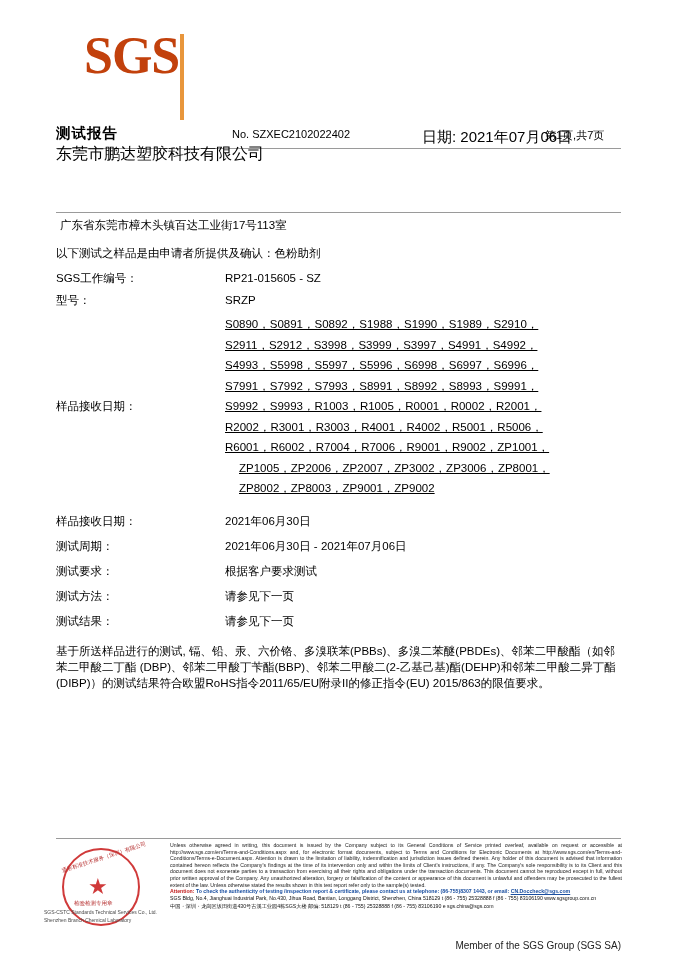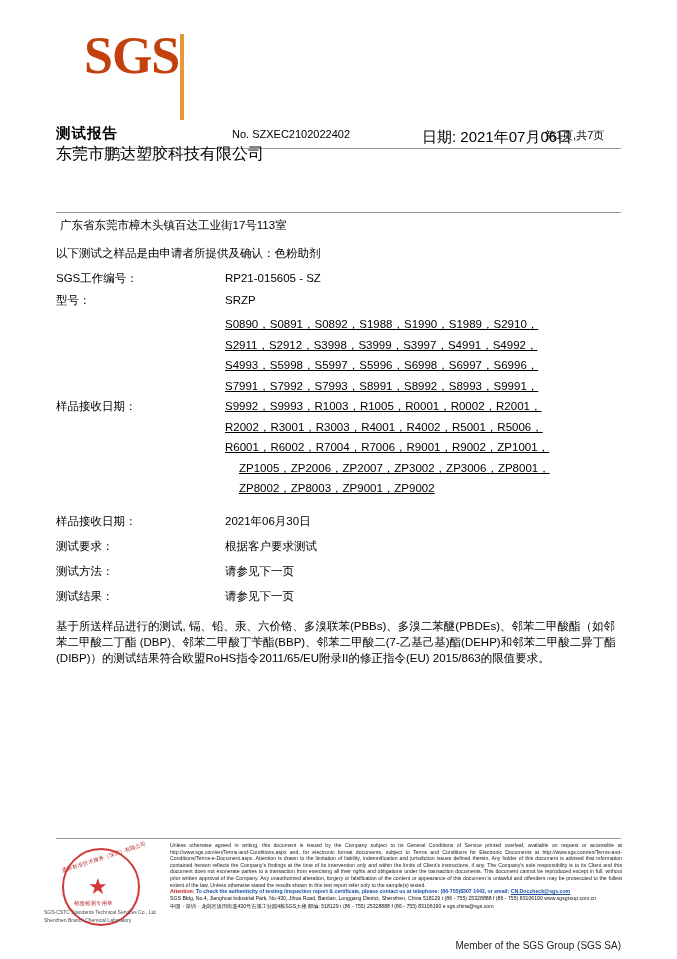--- a/index.html
+++ b/index.html
@@ -286,38 +286,42 @@
         <div class="ref-line indent">ZP1005，ZP2006，ZP2007，ZP3002，ZP3006，ZP8001，</div>
         <div class="ref-line indent">ZP8002，ZP8003，ZP9001，ZP9002</div>
       </div>
     </div>
 
     <div class="row">
       <div class="label">样品接收日期：</div>
       <div class="value">2021年06月30日</div>
     </div>
 
+    <div class="row">
+      <div class="label">测试周期：</div>
+      <div class="value">2021年06月30日 - 2021年07月06日</div>
+    </div>
 
     <div class="row">
       <div class="label">测试要求：</div>
       <div class="value">根据客户要求测试</div>
     </div>
 
     <div class="row">
       <div class="label">测试方法：</div>
       <div class="value">请参见下一页</div>
     </div>
 
     <div class="row loose">
       <div class="label">测试结果：</div>
       <div class="value">请参见下一页</div>
     </div>
 
     <div class="row">
-      <div class="value concl-text">基于所送样品进行的测试, 镉、铅、汞、六价铬、多溴联苯(PBBs)、多溴二苯醚(PBDEs)、邻苯二甲酸酯（如邻苯二甲酸二丁酯 (DBP)、邻苯二甲酸丁苄酯(BBP)、邻苯二甲酸二(7-乙基己基)酯(DEHP)和邻苯二甲酸二异丁酯(DIBP)）的测试结果符合欧盟RoHS指令2011/65/EU附录II的修正指令(EU) 2015/863的限值要求。</div>
+      <div class="value concl-text">基于所送样品进行的测试, 镉、铅、汞、六价铬、多溴联苯(PBBs)、多溴二苯醚(PBDEs)、邻苯二甲酸酯（如邻苯二甲酸二丁酯 (DBP)、邻苯二甲酸丁苄酯(BBP)、邻苯二甲酸二(2-乙基己基)酯(DEHP)和邻苯二甲酸二异丁酯(DIBP)）的测试结果符合欧盟RoHS指令2011/65/EU附录II的修正指令(EU) 2015/863的限值要求。</div>
     </div>
 
   </div>
 
   <div class="footer-rule"></div>
 
   <div class="stamp">
     <div class="stamp-circle"></div>
     <div class="stamp-star">★</div>
     <div class="stamp-arc-text">

